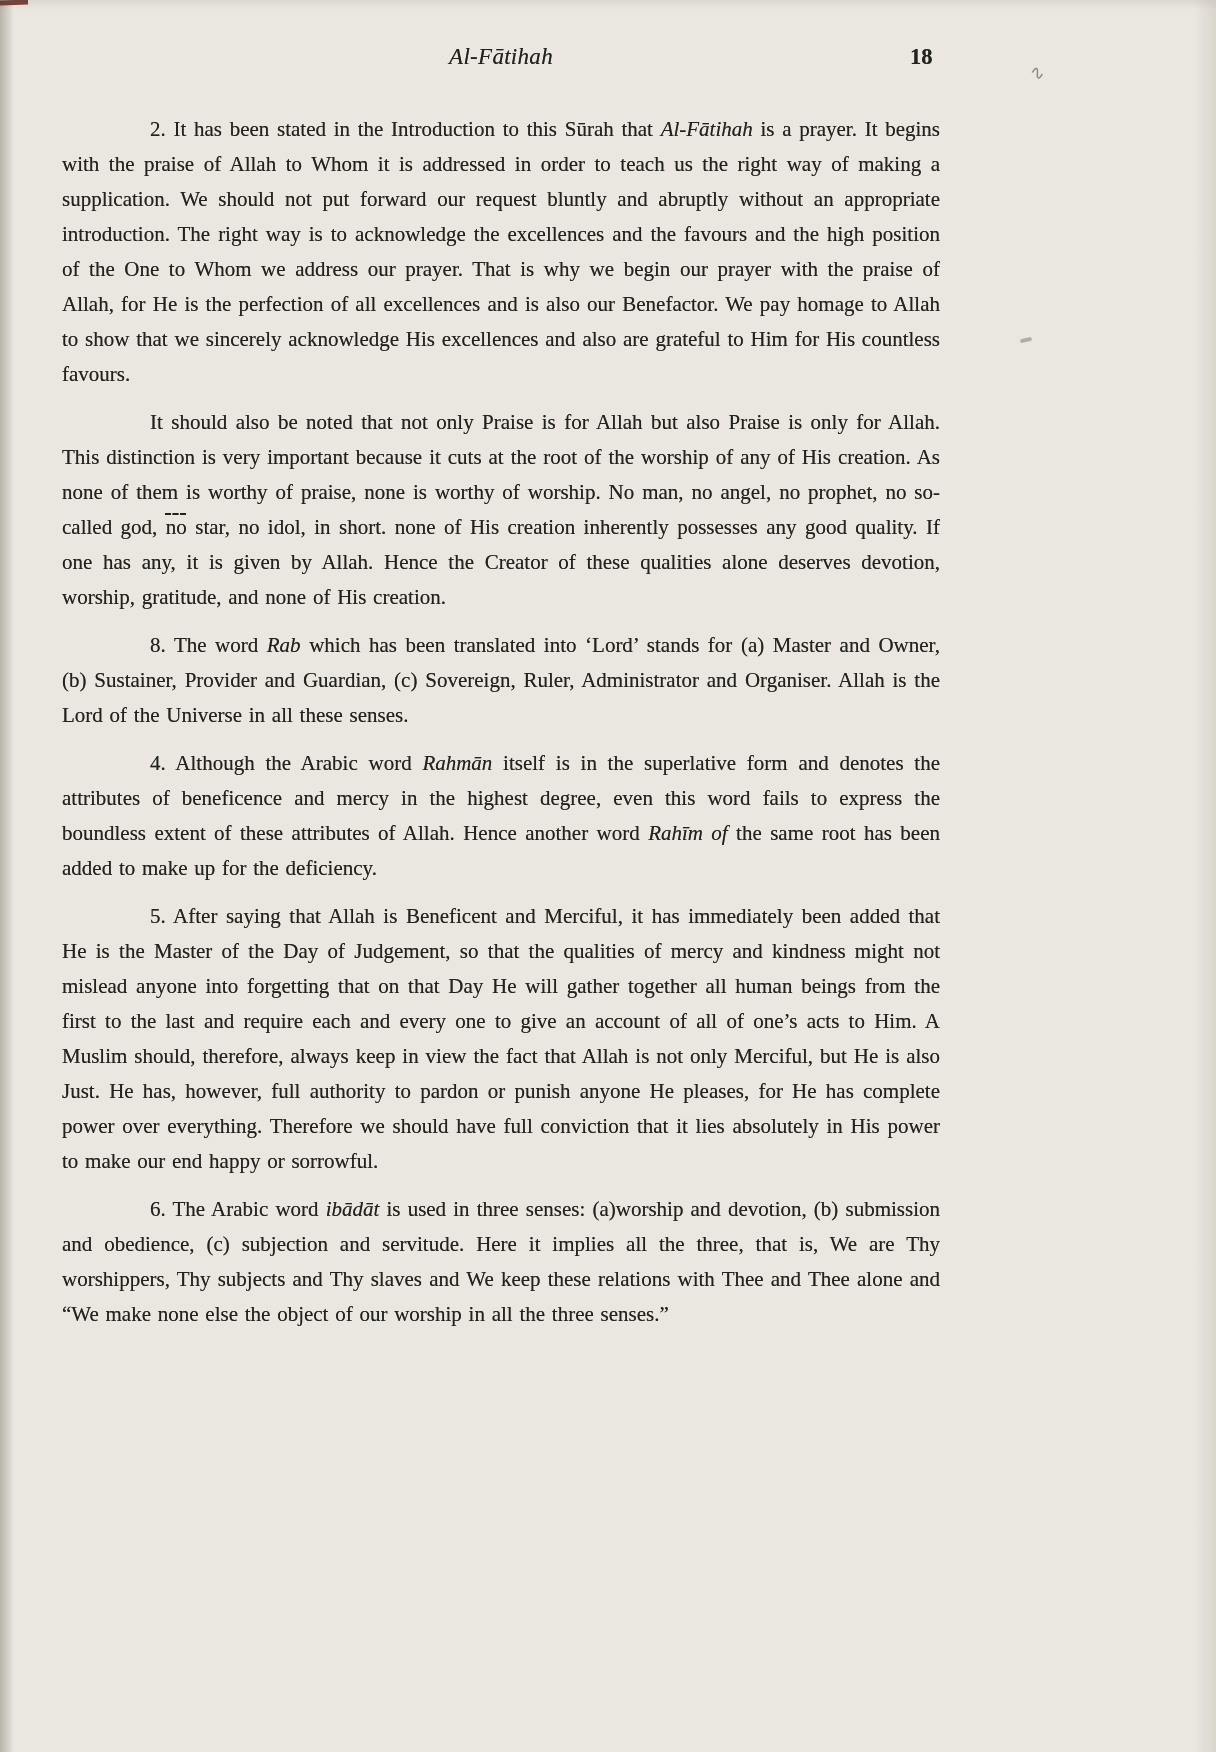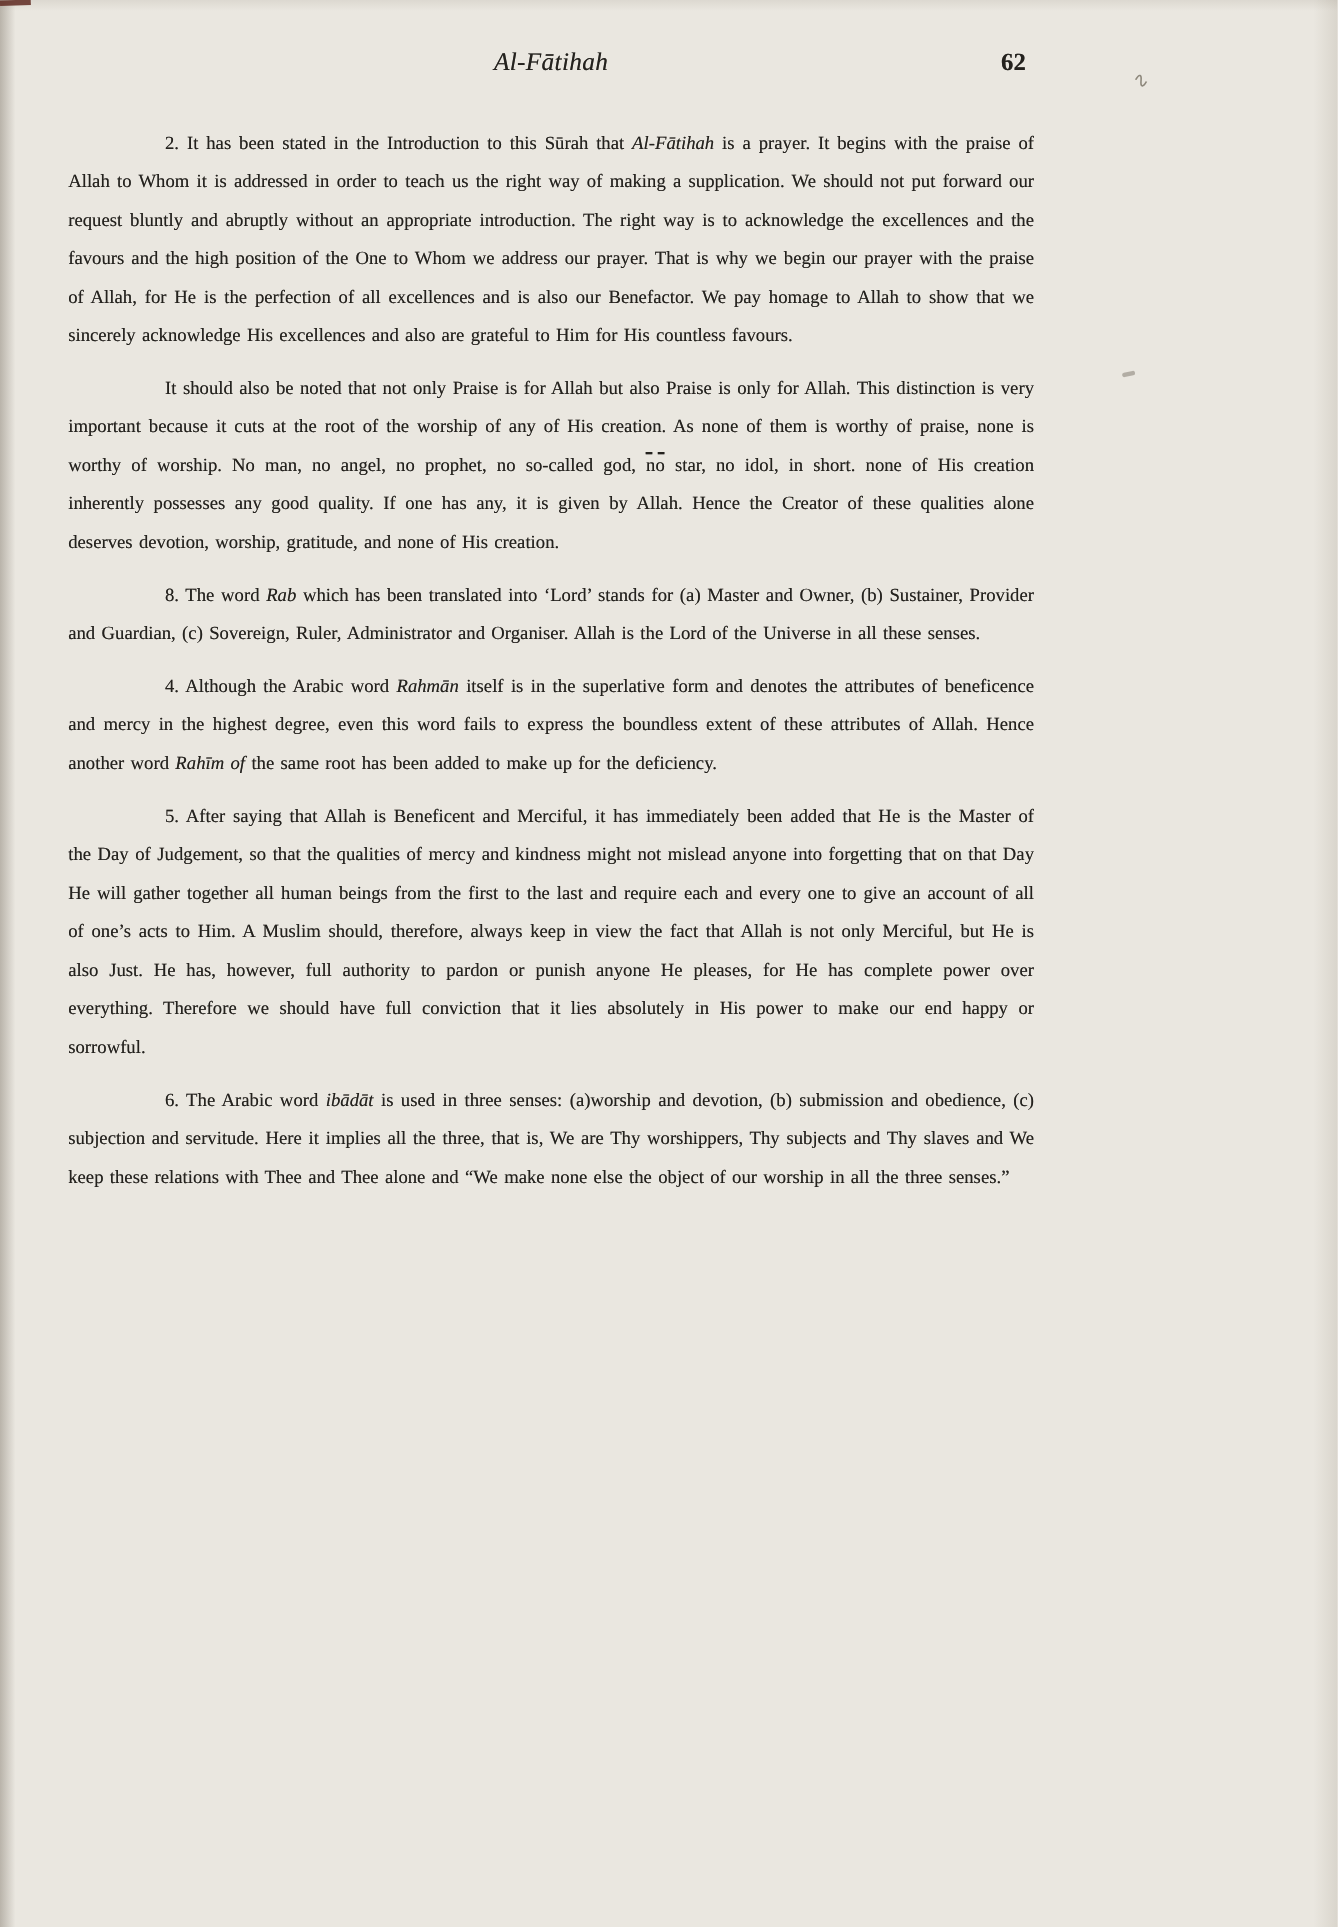--- a/index.html
+++ b/index.html
@@ -44,21 +44,21 @@
     left: 910px;
     top: 44px;
     font-weight: bold;
     font-size: 22.5px;
     text-shadow: 0 0 0.5px rgba(36, 34, 30, 0.6);
   }
   .content {
     margin-left: 62px;
     margin-top: 34px;
     width: 878px;
-    font-size: 17px;
+    font-size: 21px;
     line-height: 35px;
     text-align: justify;
     word-spacing: 1.5px;
     text-shadow: 0 0 0.6px rgba(36, 34, 30, 0.6);
   }
   .content p {
     margin: 0 0 13px 0;
     text-indent: 88px;
   }
   .it {
@@ -104,21 +104,21 @@
 <body>
 
 <div class="page">
 
   <div class="artifact-corner"></div>
   <div class="artifact-squiggle">∿</div>
   <div class="artifact-tick"></div>
 
   <div class="header">
     <span class="running-title">Al-Fātihah</span>
-    <span class="page-number">62</span>
+    <span class="page-number">18</span>
   </div>
 
   <div class="content">
 
     <p><span>2.  It has  been stated in the Introduction to this Sūrah that </span><span class="it">Al-Fātihah</span><span> is a prayer.  It begins with the praise of Allah to Whom it is addressed in order to teach us  the  right way of making a supplication.  We should not put forward our request bluntly and abruptly without an appropriate introduction. The right way is to acknowledge the excellences and the favours and the high position of the One to Whom we address our prayer. That is why we begin our prayer with the praise of Allah, for He is the perfection of all excellences and is also our Benefactor. We pay homage to Allah to show that we sincerely acknowledge His excellences and also are grateful to Him for His countless favours.</span></p>
 
     <p><span>It should also  be noted that not only Praise is for Allah but also Praise is only for Allah. This distinction is very important because it cuts at the root of the worship of any of His creation. As none of them is worthy of praise, none is worthy of worship. No man, no angel, no prophet, no so-called god, </span><span class="ovl">no</span><span> star, no idol, in short. none of His creation inherently possesses any good quality. If one has any, it is given by Allah. Hence the Creator of these qualities alone deserves devotion, worship, gratitude, and none of His creation.</span></p>
 
     <p><span>8.  The word </span><span class="it">Rab</span><span> which has been translated into ‘Lord’ stands for (a) Master and Owner, (b) Sustainer, Provider and Guardian, (c) Sovereign, Ruler, Administrator and Organiser. Allah is the Lord of the Universe in all these senses.</span></p>
 

